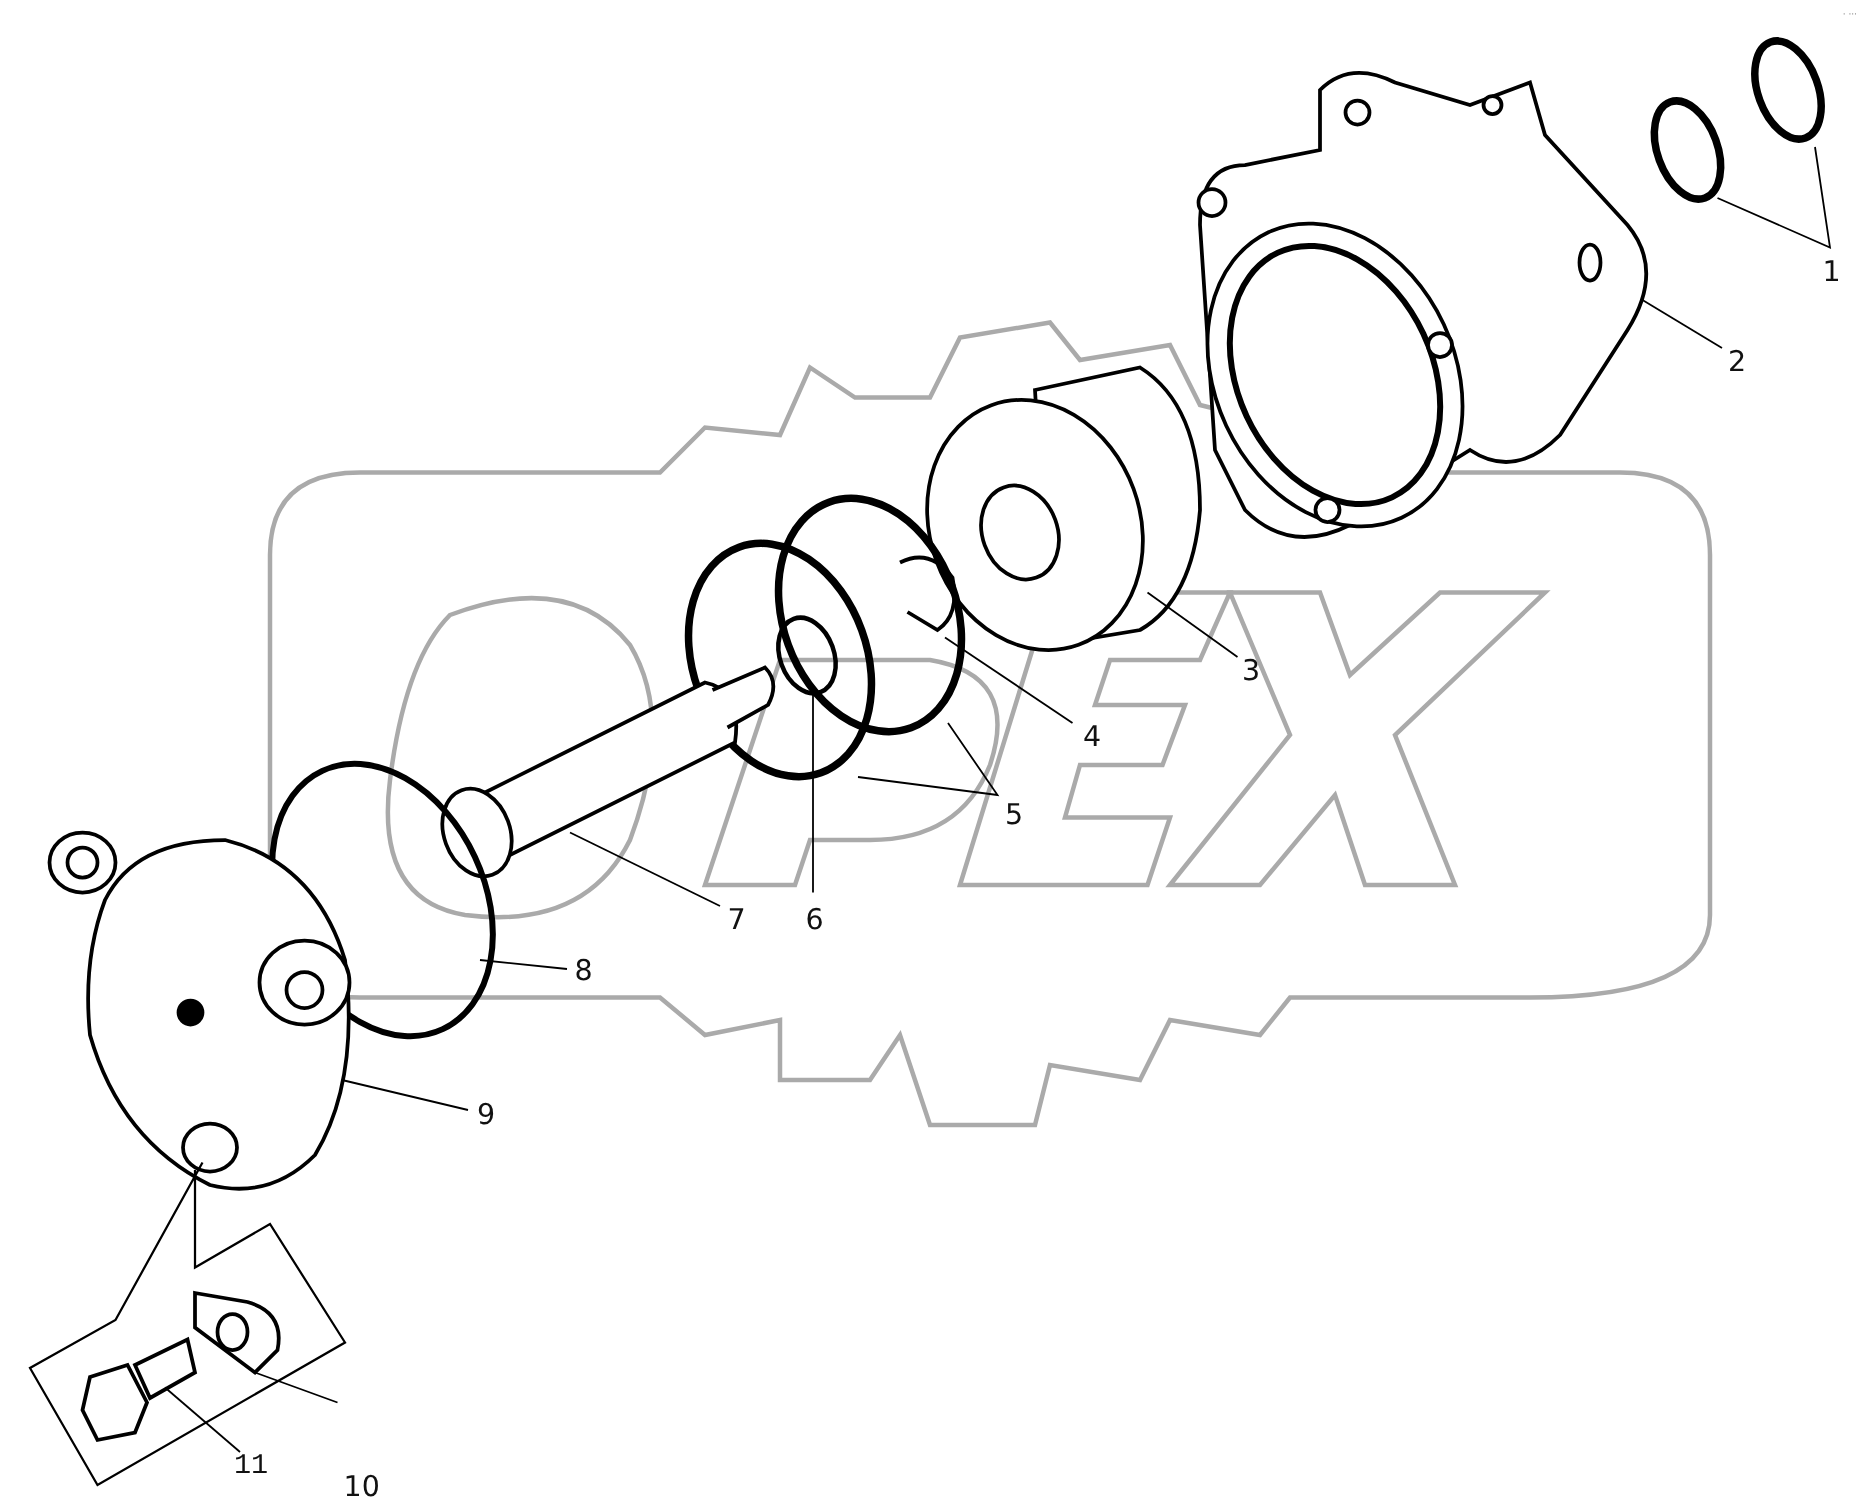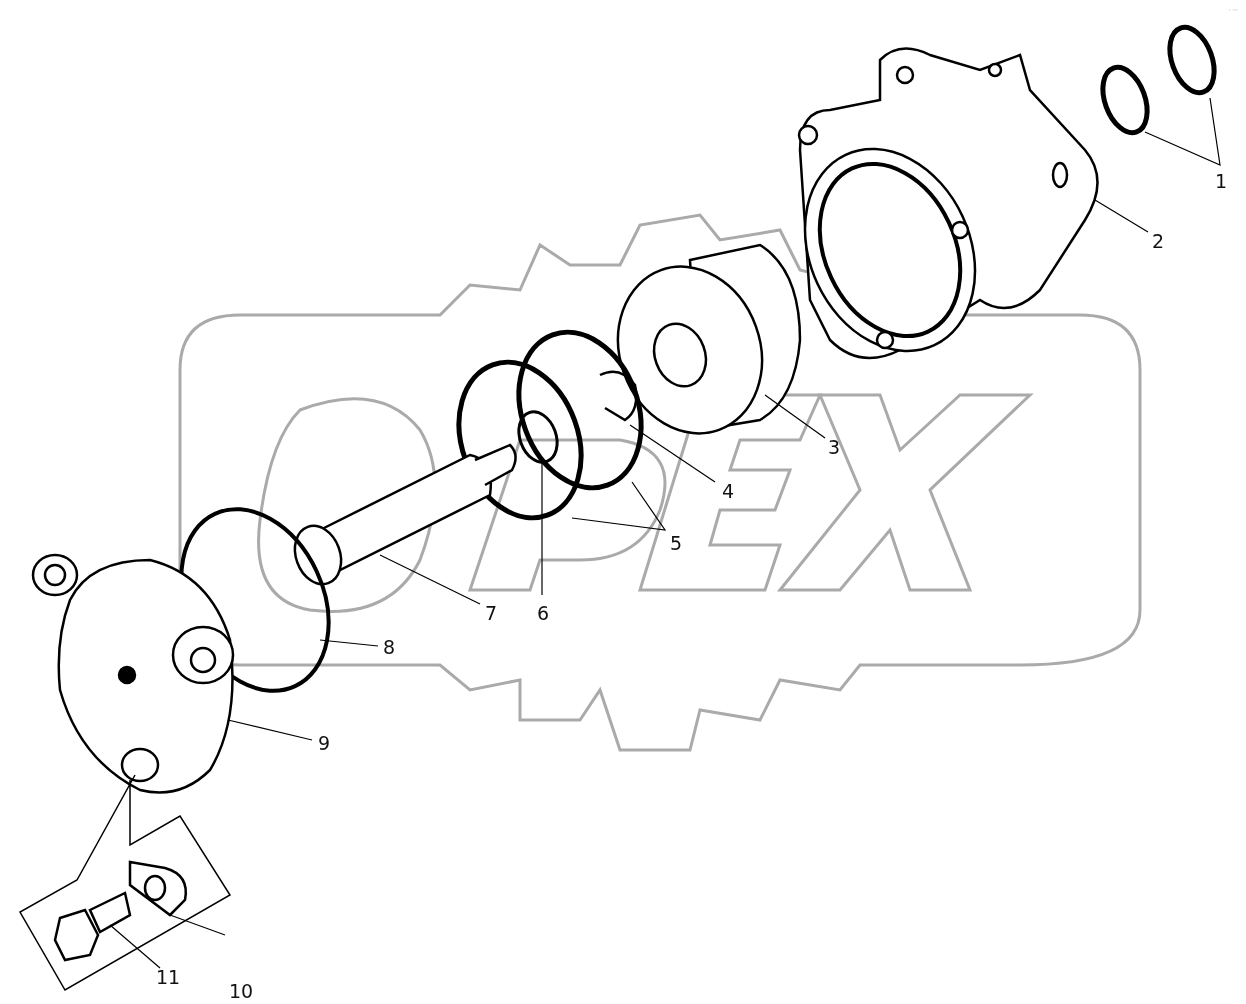--- a/index.html
+++ b/index.html
@@ -107,14 +107,14 @@
   <span class="callout" style="left:1215px;top:172px;">1</span>
   <span class="callout" style="left:1152px;top:232px;">2</span>
   <span class="callout" style="left:828px;top:438px;">3</span>
   <span class="callout" style="left:722px;top:482px;">4</span>
   <span class="callout" style="left:670px;top:534px;">5</span>
   <span class="callout" style="left:537px;top:604px;">6</span>
   <span class="callout" style="left:485px;top:604px;">7</span>
   <span class="callout" style="left:383px;top:638px;">8</span>
   <span class="callout" style="left:318px;top:734px;">9</span>
   <span class="callout" style="left:229px;top:934px;margin-top:48px;">10</span>
-  <span class="callout" style="left:156px;top:968px;">11</span>
+  <span class="callout" style="left:156px;top:968px;font-family:Liberation Mono, monospace;">11</span>
 </div>
 
 </body></html>

